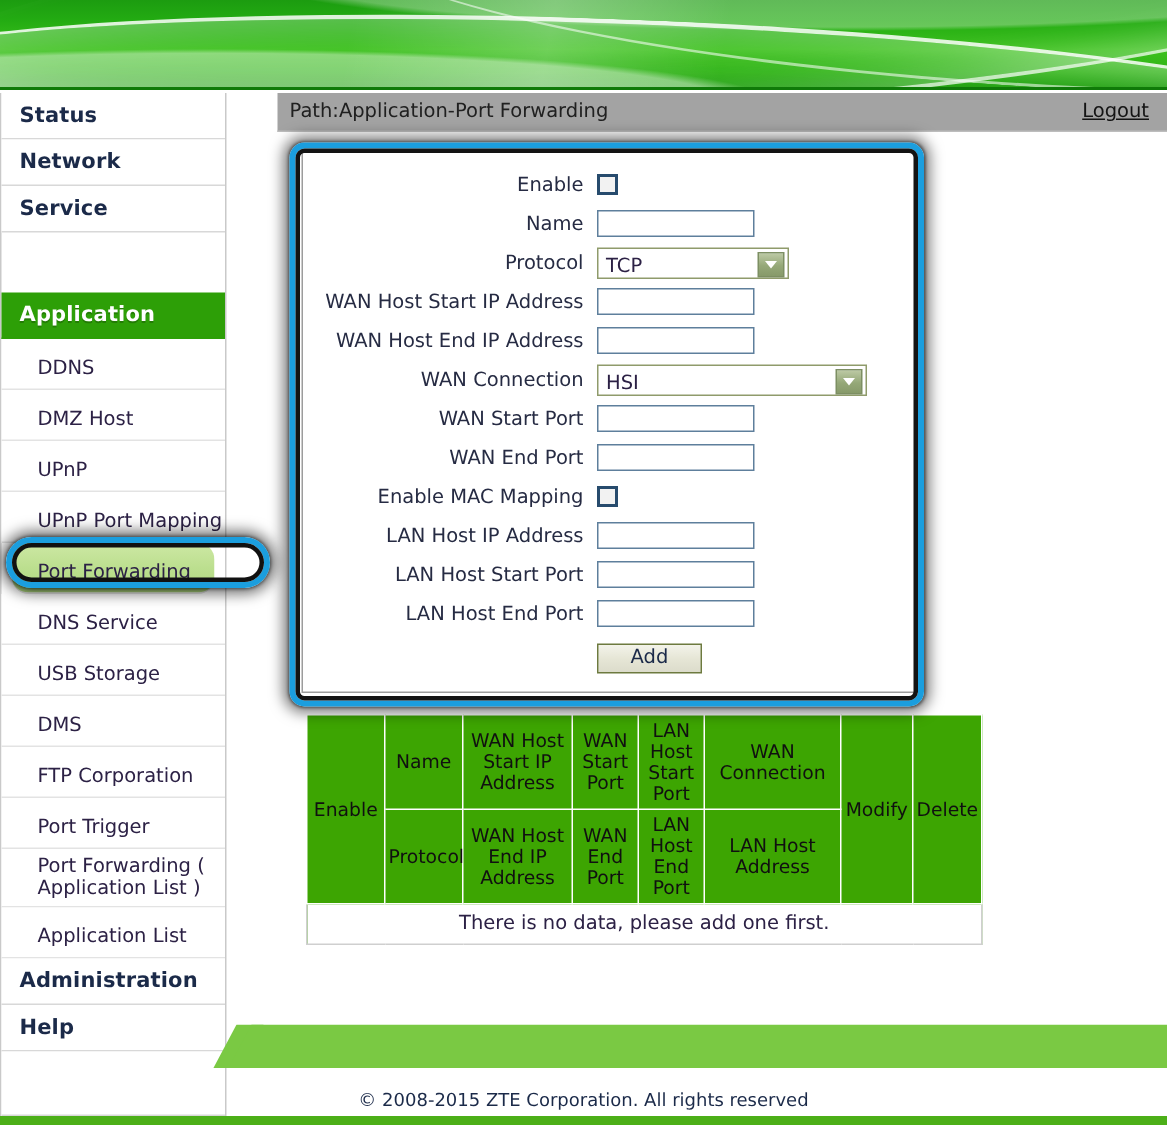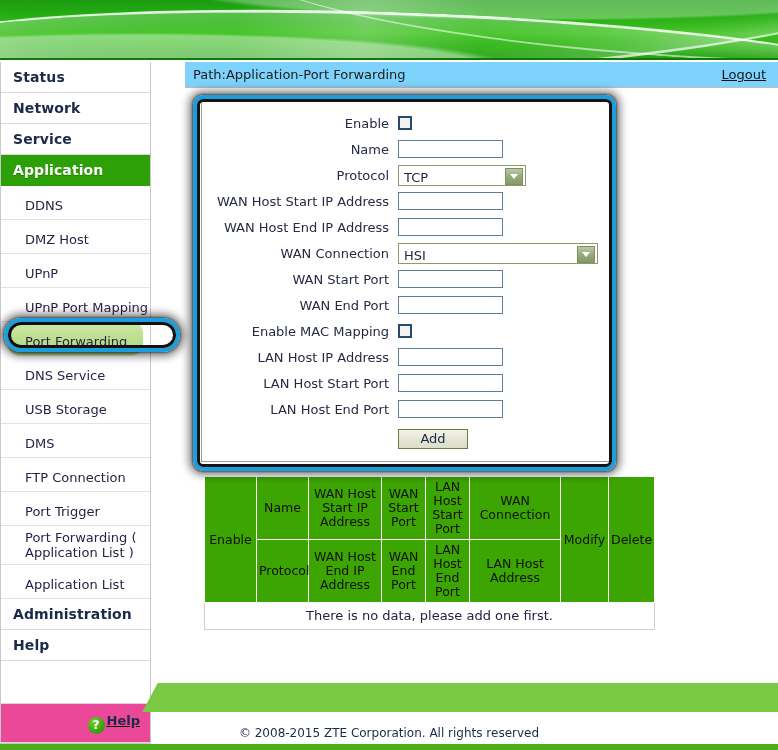--- a/index.html
+++ b/index.html
@@ -56,20 +56,21 @@
     background:#fff; box-sizing:border-box;
   }
   .nav-top {
     font-size:14px; font-weight:bold; color:#1b2a49;
     padding:7px 0 7px 12px; border-bottom:1px solid #d8d8d8;
     background:#fff; letter-spacing:0.1px;
   }
   .nav-top.active {
     background:#2d9f07; color:#ffffff; border-bottom:1px solid #2d9f07;
     text-shadow:0 1px 0 rgba(0,0,0,0.22);
+    margin-top:40px;
   }
   .nav-sub {
     font-size:13px; color:#2c2145;
     padding:12px 0 6px 24px; border-bottom:1px solid #e3e3e3;
     background:#fff; line-height:15px;
   }
   .nav-sub.two-line { padding-top:4px; padding-bottom:4px; }
   .nav-spacer { height:42px; border-bottom:1px solid #d8d8d8; background:#fff; }
   .help-row {
     text-align:right; padding:6px 10px 8px 0; border-bottom:1px solid #d8d8d8;
@@ -102,21 +103,21 @@
   .nav-sub.highlighted {
     position:relative; z-index:5;
     background: linear-gradient(180deg, #cde8a4 0%, #bcdf8f 50%, #afd87f 100%);
     border-bottom:1px solid #e3e3e3;
     margin:0 7px; padding-left:17px; border-radius:11px;
   }
 
   
   .main { position:absolute; left:185px; top:62px; width:593px; }
   .pathbar {
-    height:26px; background:#7dd3fc; border-bottom:1px solid #bdbdbd;
+    height:26px; background:#a3a3a3; border-bottom:1px solid #bdbdbd;
     display:flex; align-items:center; justify-content:space-between;
     padding:0 12px 0 8px; box-sizing:border-box;
   }
   .path-text { font-size:13px; color:#202020; }
   .logout { font-size:13px; color:#141414; text-decoration:underline; cursor:pointer; }
 
   
   .panel-zone { position:relative; padding:12px 0 0 16px; }
   .panel {
     position:relative; width:411px; background:#ffffff;
@@ -152,21 +153,21 @@
     -webkit-appearance:none; appearance:none;
     width:14px; height:14px; box-sizing:border-box; margin:0;
     border:2px solid #274b6d; background:#f2f2f2; cursor:pointer;
   }
   .sel {
     position:relative; height:21px; box-sizing:border-box;
     border:1px solid #8f9b6b; background:#fff;
     display:flex; align-items:flex-end; cursor:pointer;
   }
   .sel.w-proto { width:128px; }
-  .sel.w-wan { width:200px; }
+  .sel.w-wan { width:180px; }
   .sel .sel-val { font-size:13px; color:#2c2145; padding-left:5px; }
   .sel .sel-arrow {
     position:absolute; right:2px; top:2px; width:16px; height:15px;
     background: linear-gradient(180deg, #bcc9a4 0%, #95a878 55%, #879a6a 100%);
     border:1px solid #7d8f63;
     display:flex; align-items:center; justify-content:center;
   }
   .sel .sel-arrow span {
     display:block; width:0; height:0;
     border-left:4px solid transparent; border-right:4px solid transparent;
@@ -269,21 +270,21 @@
     <div class="nav-sub">
       <span>DNS Service</span>
     </div>
     <div class="nav-sub">
       <span>USB Storage</span>
     </div>
     <div class="nav-sub">
       <span>DMS</span>
     </div>
     <div class="nav-sub">
-      <span>FTP Connection</span>
+      <span>FTP Corporation</span>
     </div>
     <div class="nav-sub">
       <span>Port Trigger</span>
     </div>
     <div class="nav-sub two-line">
       <span>Port Forwarding ( Application List )</span>
     </div>
     <div class="nav-sub">
       <span>Application List</span>
     </div>

